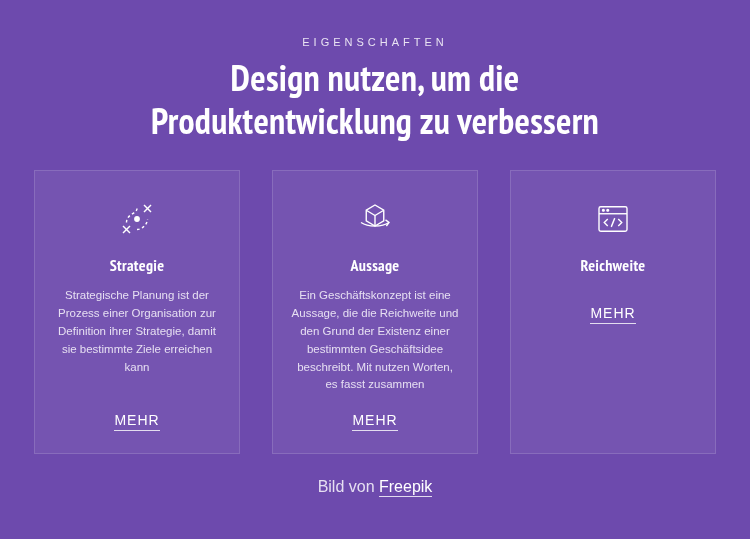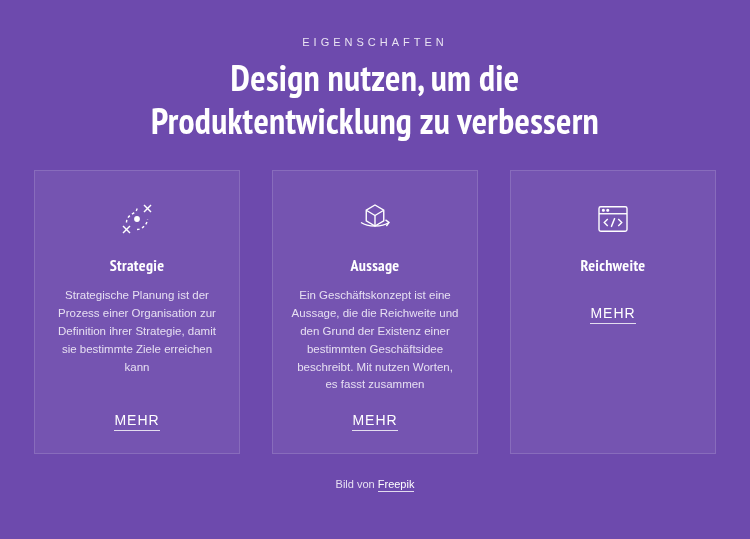--- a/index.html
+++ b/index.html
@@ -76,21 +76,21 @@
     letter-spacing: 1px;
     color: #fff;
     text-decoration: none;
     border-bottom: 1px solid rgba(255,255,255,0.8);
     padding-bottom: 2px;
     margin-top: 18px;
     display: inline-block;
   }
   .credit {
     margin-top: 24px;
-    font-size: 11px;
+    font-size: 16px;
     color: #e6dff2;
   }
   .credit-link {
     color: #fff;
     text-decoration: none;
     border-bottom: 1px solid rgba(255,255,255,0.8);
     padding-bottom: 1px;
   }
 </style>
 </head>

